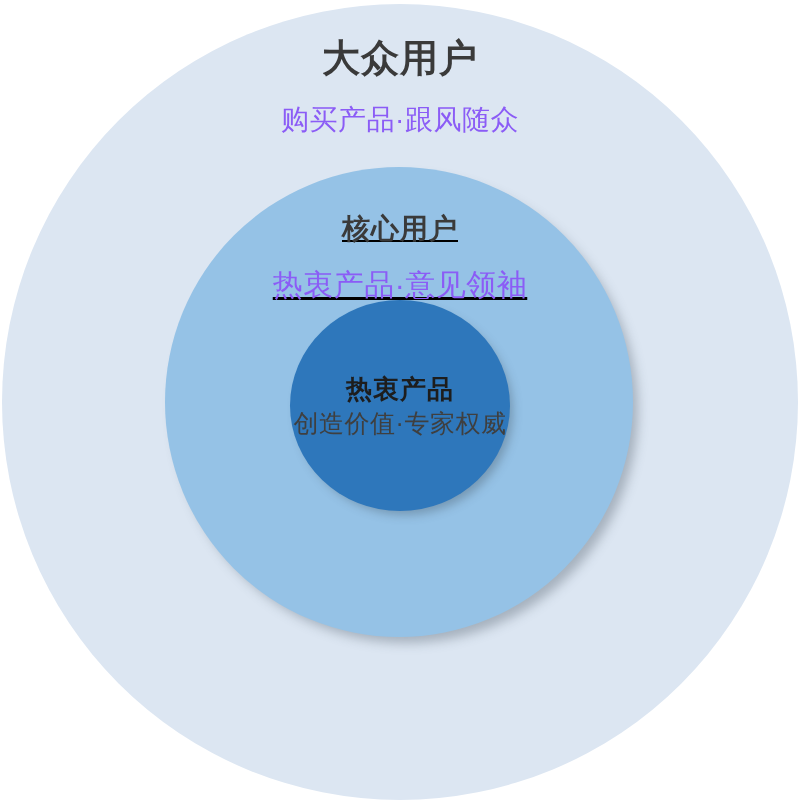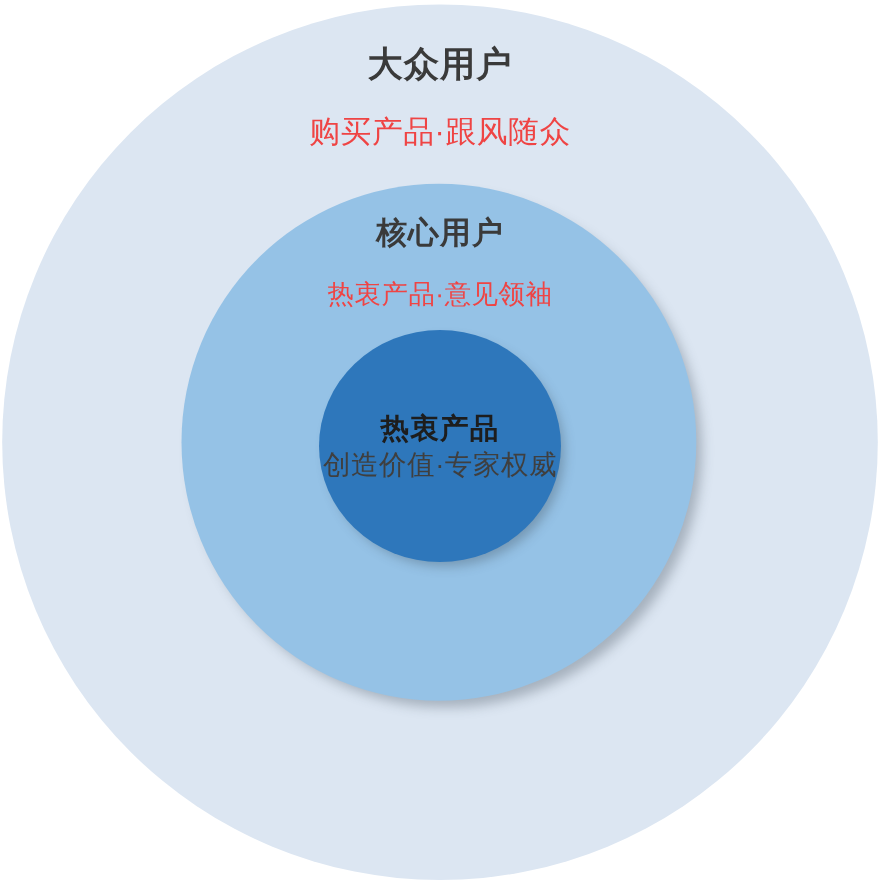--- a/index.html
+++ b/index.html
@@ -63,33 +63,33 @@
     user-select: none;
   }
 
   .label-title {
     font-weight: bold;
     color: #3a3a3a;
     letter-spacing: 1px;
   }
 
   .label-sub {
-    color: #ef4444;
+    color: #8b5cf6;
     letter-spacing: 0.5px;
   }
 
   
   .block-outer { top: 38px; }
-  .block-outer .label-title { font-size: 32px; line-height: 40px; }
+  .block-outer .label-title { font-size: 38px; line-height: 40px; }
   .block-outer .label-sub  { font-size: 28px; line-height: 40px; margin-top: 22px; }
 
   
-  .block-middle { top: 193px; }
+  .block-middle { top: 210px; text-decoration: underline; }
   .block-middle .label-title { font-size: 28px; line-height: 38px; }
-  .block-middle .label-sub  { font-size: 24px; line-height: 38px; margin-top: 18px; }
+  .block-middle .label-sub  { font-size: 30px; line-height: 38px; margin-top: 18px; }
 
   
   .block-inner { top: 372px; }
   .block-inner .label-title { font-size: 26px; line-height: 34px; color: #1d1d1d; }
   .block-inner .label-sub  { font-size: 25px; line-height: 34px; color: #3f3f3f; }
 </style>
 </head>
 <body>
 
 <div id="diagram">

